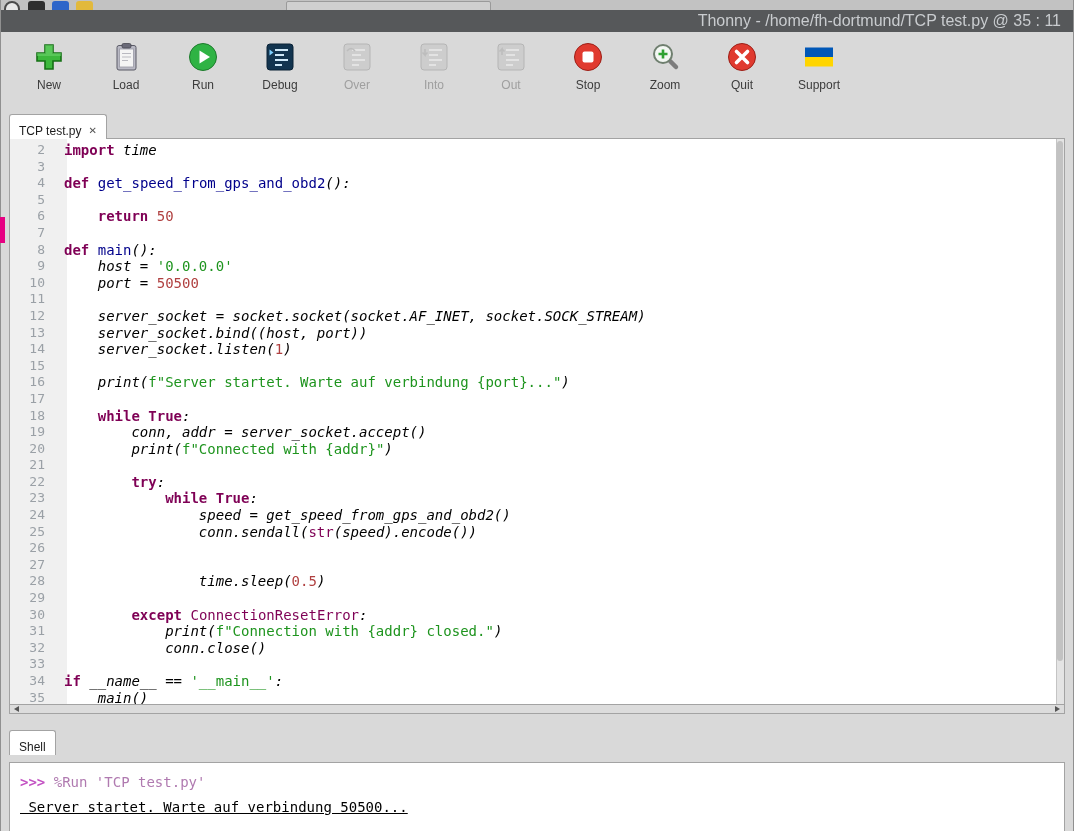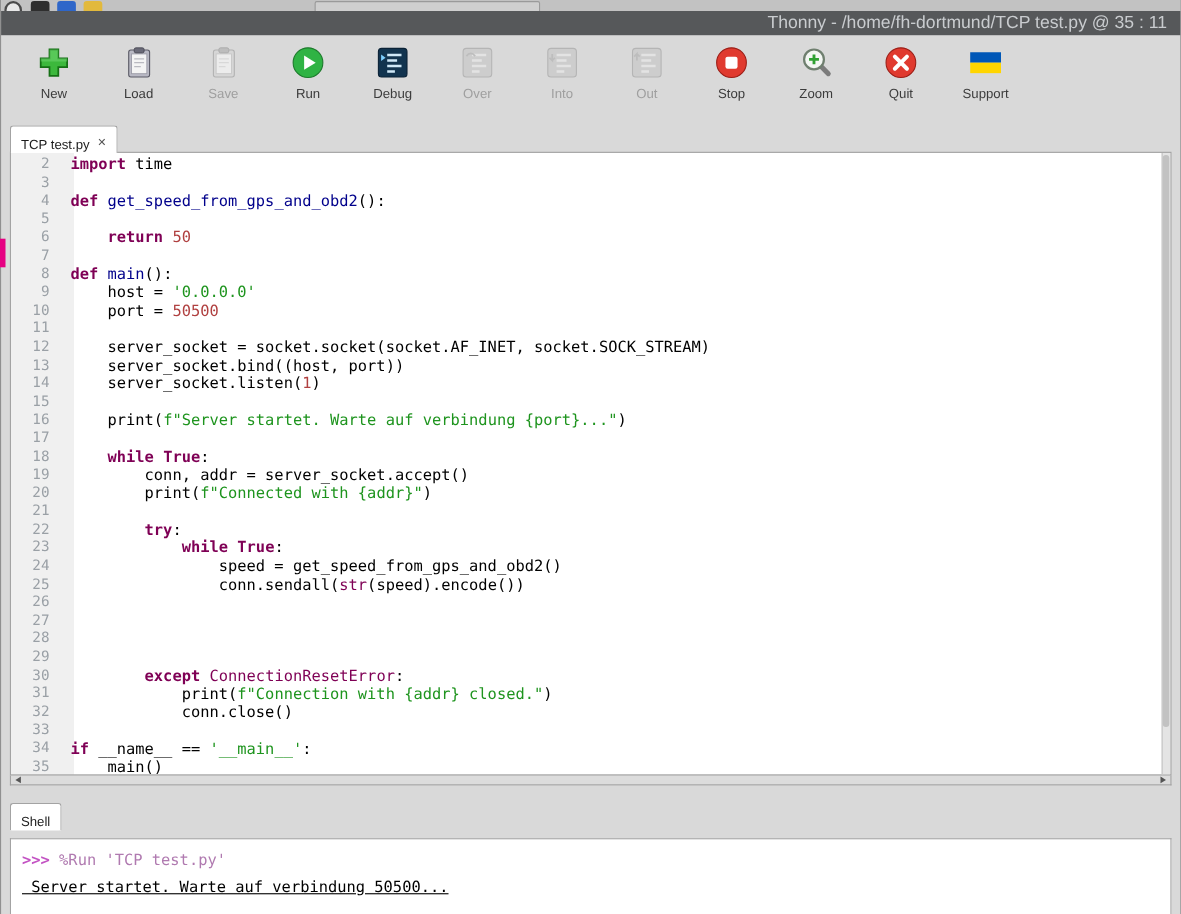--- a/index.html
+++ b/index.html
@@ -44,21 +44,21 @@
   .code { padding-top:3px; }
   .cl { display:flex; height:16.6px; line-height:16.6px;
     font-family:"DejaVu Sans Mono", monospace; font-size:14px; white-space:pre; }
   .ln { flex:none; width:46px; text-align:right; padding-right:11px; color:#9aa0a6; font-size:13px; }
   .ct { padding-left:8px; white-space:pre; }
   .tok-kw { color:#7f0055; font-weight:bold; }
   .tok-def { color:#00008b; font-weight:normal; }
   .tok-str { color:#1e941e; }
   .tok-num { color:#b04040; }
   .tok-bi { color:#7f0055; }
-  .tok-pl { color:#000; }
+  .tok-pl { color:#000;font-style:italic; }
   .vscroll { position:absolute; right:0; top:0; width:8px; height:100%; background:#e4e4e4; border-left:1px solid #c4c4c4; }
   .vthumb { position:absolute; right:1px; top:2px; width:6px; height:92%; background:#c2c2c2; border-radius:3px; }
 
   
   .hscroll { height:9px; margin:0 8px; background:#dcdcdc; border:1px solid #a3a3a3; border-top:none; position:relative; }
   .harrow { position:absolute; top:1px; width:0; height:0; border-top:3px solid transparent; border-bottom:3px solid transparent; }
   .harrow.left { left:4px; border-right:5px solid #555; }
   .harrow.right { right:4px; border-left:5px solid #555; }
 
   .sash { height:14px; }
@@ -105,31 +105,20 @@
       <div class="tb-btn">
         <div class="tb-icon">
           <svg viewBox="0 0 32 32">
             <rect x="7" y="4.5" width="19" height="24.5" rx="2" fill="#b9b9c4" stroke="#5a5a66"></rect>
             <rect x="9.5" y="8" width="14" height="18" fill="#f4f4f4" stroke="#9a9aa6" stroke-width="0.8"></rect>
             <path d="M12 12.5h9M12 16h9M12 19.5h6" stroke="#b9b9c0" stroke-width="1.2"></path>
             <rect x="12" y="2.5" width="9" height="4.5" rx="1.5" fill="#6a6a78" stroke="#474752" stroke-width="0.8"></rect>
           </svg>
         </div>
         <div class="tb-label">Load</div>
-      </div>
-      <div class="tb-btn disabled">
-        <div class="tb-icon">
-          <svg viewBox="0 0 32 32">
-            <rect x="7" y="4.5" width="19" height="24.5" rx="2" fill="#d6d6d6" stroke="#b2b2b2"></rect>
-            <rect x="9.5" y="8" width="14" height="18" fill="#ececec" stroke="#c6c6c6" stroke-width="0.8"></rect>
-            <path d="M12 12.5h9M12 16h9M12 19.5h6" stroke="#d8d8d8" stroke-width="1.2"></path>
-            <rect x="12" y="2.5" width="9" height="4.5" rx="1.5" fill="#bdbdbd" stroke="#a8a8a8" stroke-width="0.8"></rect>
-          </svg>
-        </div>
-        <div class="tb-label">Save</div>
       </div>
       <div class="tb-btn">
         <div class="tb-icon">
           <svg viewBox="0 0 32 32">
             <circle cx="16" cy="16" r="13.5" fill="#2fb344" stroke="#1d7a2c"></circle>
             <path d="M12.5 9.5v13l10.5-6.5z" fill="#ffffff"></path>
           </svg>
         </div>
         <div class="tb-label">Run</div>
       </div>
@@ -240,21 +229,21 @@
         <div class="cl"><span class="ln">18</span><span class="ct"><span class="tok-pl">    </span><span class="tok-kw">while</span><span class="tok-pl"> </span><span class="tok-kw">True</span><span class="tok-pl">:</span></span></div>
         <div class="cl"><span class="ln">19</span><span class="ct"><span class="tok-pl">        conn, addr = server_socket.accept()</span></span></div>
         <div class="cl"><span class="ln">20</span><span class="ct"><span class="tok-pl">        print(</span><span class="tok-str">f"Connected with {addr}"</span><span class="tok-pl">)</span></span></div>
         <div class="cl"><span class="ln">21</span><span class="ct"></span></div>
         <div class="cl"><span class="ln">22</span><span class="ct"><span class="tok-pl">        </span><span class="tok-kw">try</span><span class="tok-pl">:</span></span></div>
         <div class="cl"><span class="ln">23</span><span class="ct"><span class="tok-pl">            </span><span class="tok-kw">while</span><span class="tok-pl"> </span><span class="tok-kw">True</span><span class="tok-pl">:</span></span></div>
         <div class="cl"><span class="ln">24</span><span class="ct"><span class="tok-pl">                speed = get_speed_from_gps_and_obd2()</span></span></div>
         <div class="cl"><span class="ln">25</span><span class="ct"><span class="tok-pl">                conn.sendall(</span><span class="tok-bi">str</span><span class="tok-pl">(speed).encode())</span></span></div>
         <div class="cl"><span class="ln">26</span><span class="ct"></span></div>
         <div class="cl"><span class="ln">27</span><span class="ct"></span></div>
-        <div class="cl"><span class="ln">28</span></div>
+        <div class="cl"><span class="ln">28</span><span class="ct"><span class="tok-pl">                time.sleep(</span><span class="tok-num">0.5</span><span class="tok-pl">)</span></span></div>
         <div class="cl"><span class="ln">29</span><span class="ct"></span></div>
         <div class="cl"><span class="ln">30</span><span class="ct"><span class="tok-pl">        </span><span class="tok-kw">except</span><span class="tok-pl"> </span><span class="tok-bi">ConnectionResetError</span><span class="tok-pl">:</span></span></div>
         <div class="cl"><span class="ln">31</span><span class="ct"><span class="tok-pl">            print(</span><span class="tok-str">f"Connection with {addr} closed."</span><span class="tok-pl">)</span></span></div>
         <div class="cl"><span class="ln">32</span><span class="ct"><span class="tok-pl">            conn.close()</span></span></div>
         <div class="cl"><span class="ln">33</span><span class="ct"></span></div>
         <div class="cl"><span class="ln">34</span><span class="ct"><span class="tok-kw">if</span><span class="tok-pl"> __name__ == </span><span class="tok-str">'__main__'</span><span class="tok-pl">:</span></span></div>
         <div class="cl"><span class="ln">35</span><span class="ct"><span class="tok-pl">    main()</span></span></div>
       </div>
     <div class="vscroll">
       <div class="vthumb"></div>

